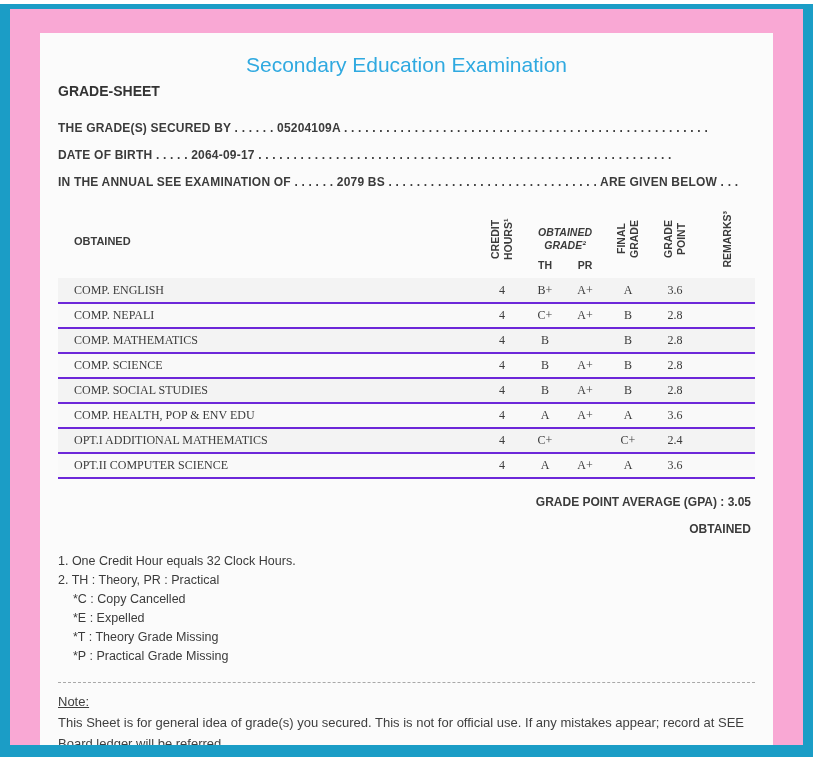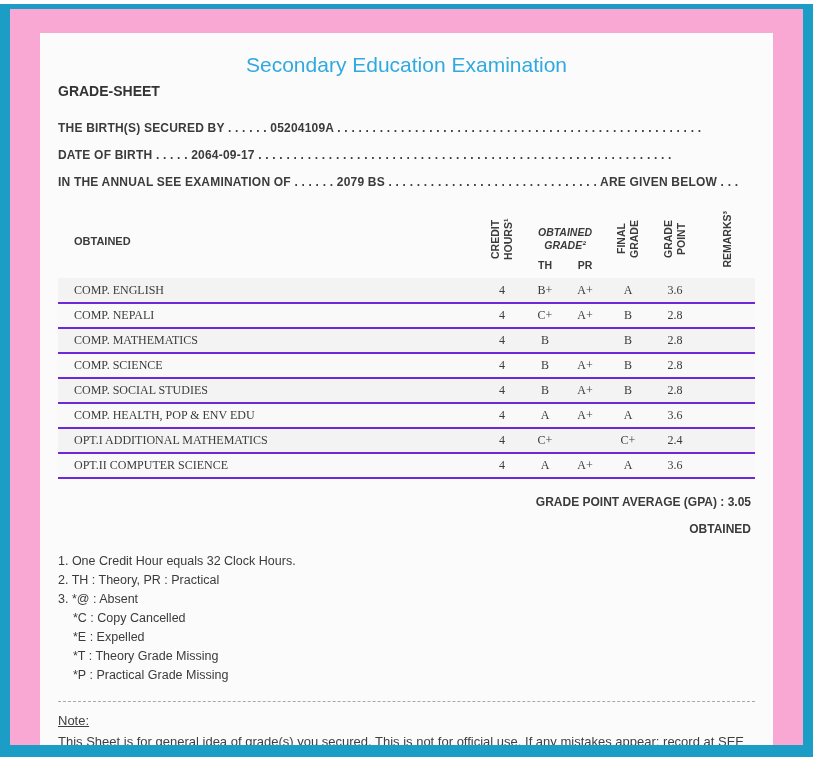--- a/index.html
+++ b/index.html
@@ -107,21 +107,21 @@
 </head>
 <body>
 
 <div class="frame">
   <div class="card">
 
     <div class="title">Secondary Education Examination</div>
     <div class="subtitle">GRADE-SHEET</div>
 
     <div>
-      <div class="info-line l1">THE BIRTH(S) SECURED BY . . . . . . 05204109A . . . . . . . . . . . . . . . . . . . . . . . . . . . . . . . . . . . . . . . . . . . . . . . . . . . .</div>
+      <div class="info-line l1">THE GRADE(S) SECURED BY . . . . . . 05204109A . . . . . . . . . . . . . . . . . . . . . . . . . . . . . . . . . . . . . . . . . . . . . . . . . . . .</div>
       <div class="info-line l2">DATE OF BIRTH . . . . . 2064-09-17 . . . . . . . . . . . . . . . . . . . . . . . . . . . . . . . . . . . . . . . . . . . . . . . . . . . . . . . . . . .</div>
       <div class="info-line l3">IN THE ANNUAL SEE EXAMINATION OF . . . . . . 2079 BS . . . . . . . . . . . . . . . . . . . . . . . . . . . . . . ARE GIVEN BELOW . . .</div>
     </div>
 
     <table class="grades">
       <colgroup>
         <col class="c-subject">
           <col class="c-credit">
           <col class="c-th">
           <col class="c-pr">
@@ -218,21 +218,20 @@
         </tr>
       </tbody>
     </table>
 
     <div class="gpa-line">GRADE POINT AVERAGE (GPA) : 3.05</div>
     <div class="status-line">OBTAINED</div>
 
     <div class="footnotes">
       <div class="fn">1. One Credit Hour equals 32 Clock Hours.</div>
       <div class="fn">2. TH : Theory, PR : Practical</div>
-      <div class="fn">3. *@ : Absent</div>
       <div class="fn sub">*C : Copy Cancelled</div>
       <div class="fn sub">*E : Expelled</div>
       <div class="fn sub">*T : Theory Grade Missing</div>
       <div class="fn sub">*P : Practical Grade Missing</div>
     </div>
 
     <div class="divider"></div>
 
     <div>
       <div class="note-label">Note:</div>

